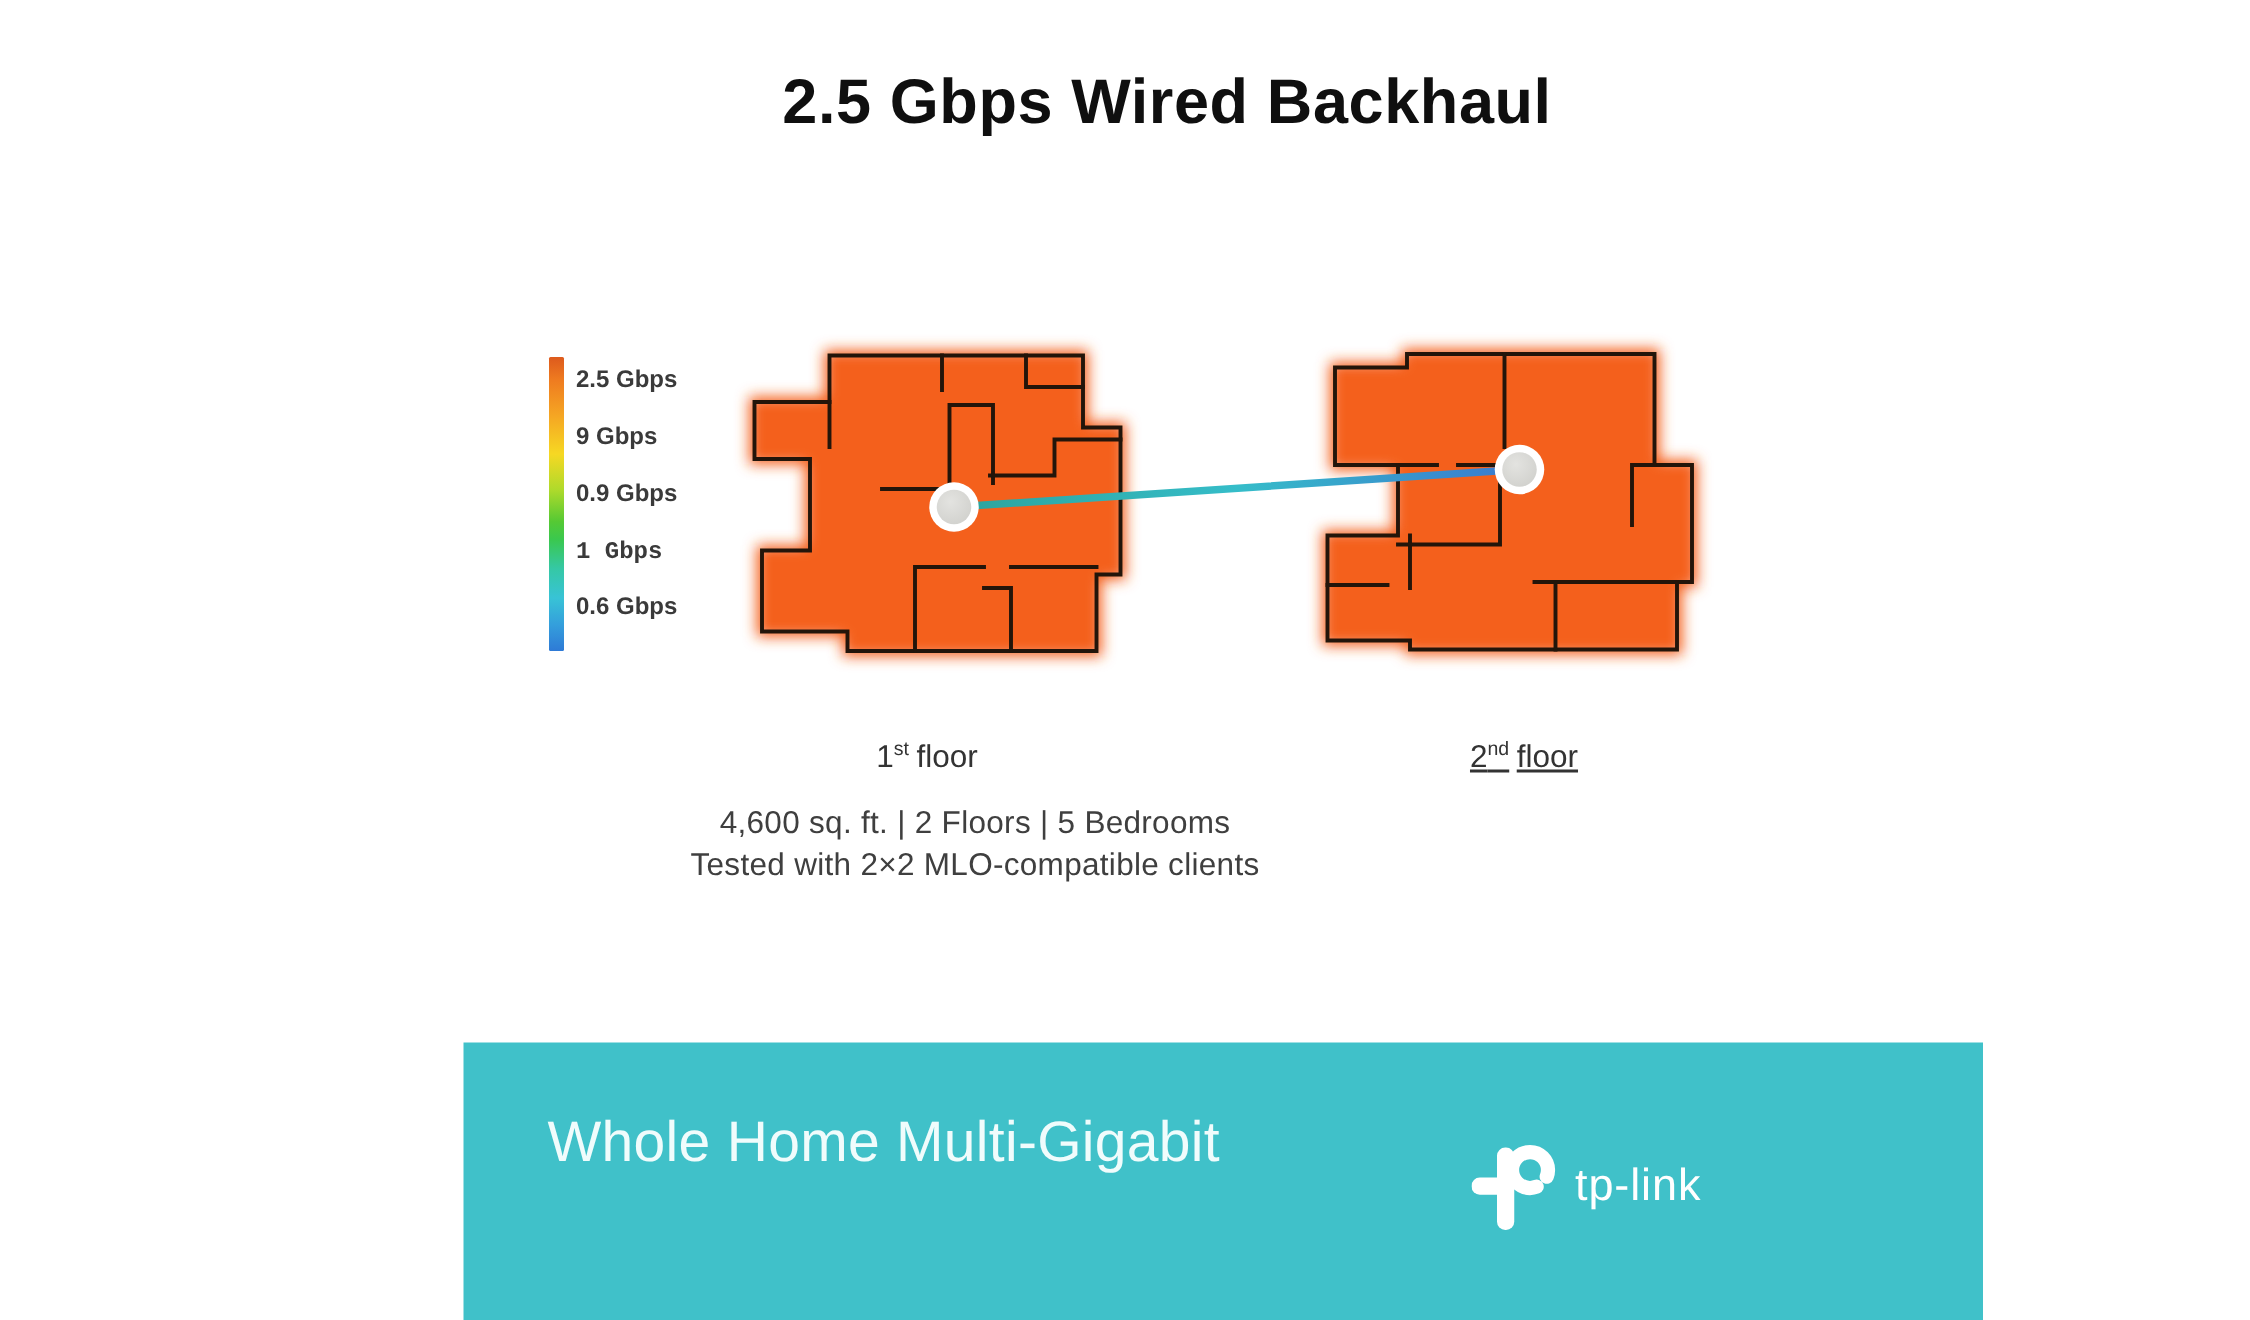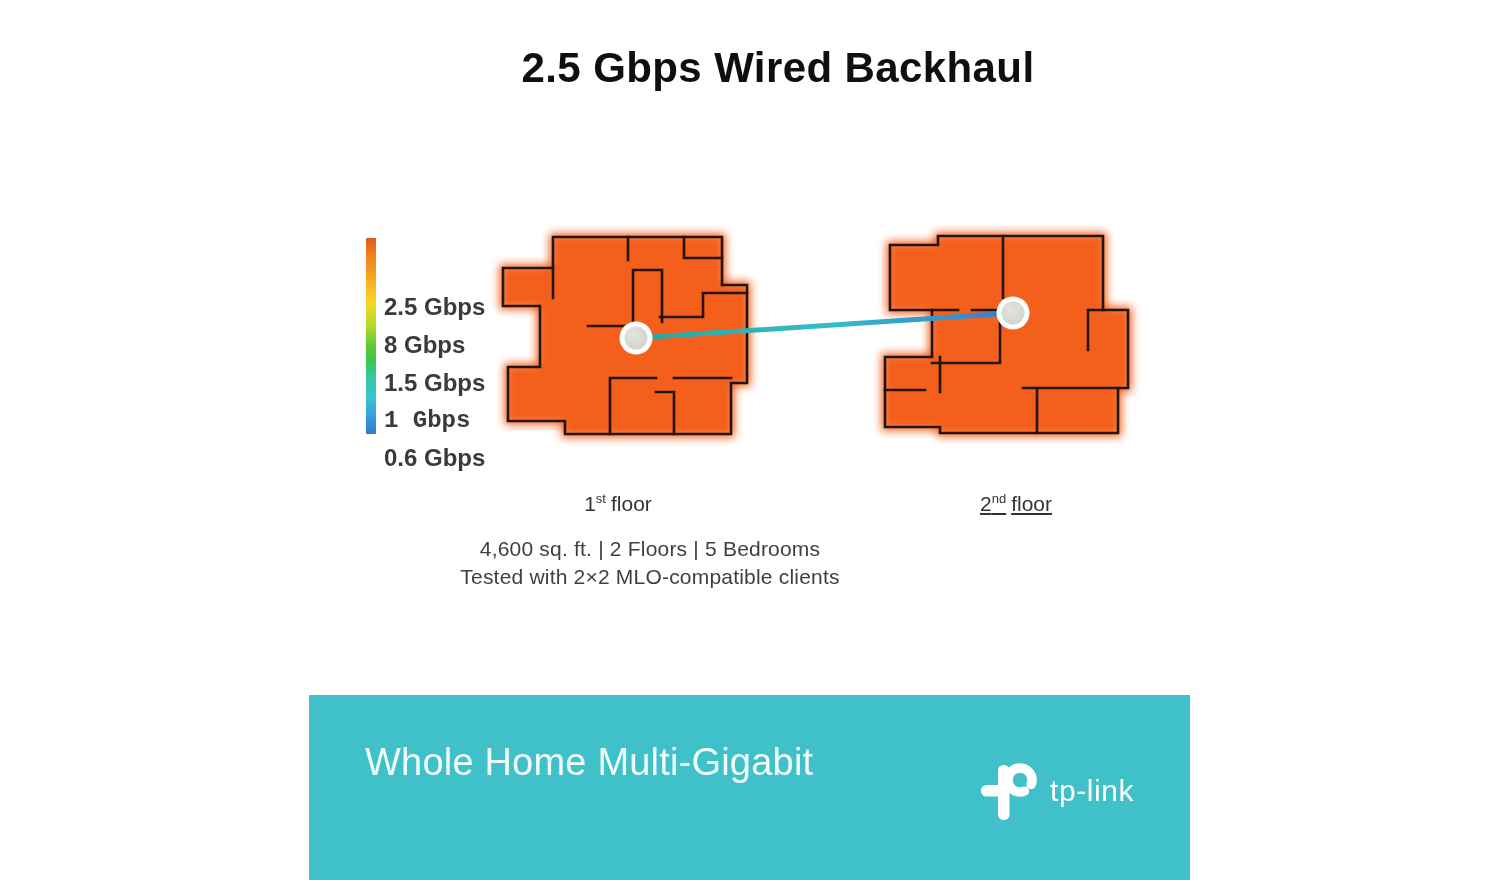--- a/index.html
+++ b/index.html
@@ -16,21 +16,21 @@
   .legend { position:absolute; left:366px; top:238px; width:130px; height:200px; }
   .legend-bar {
     position:absolute; left:0; top:0; width:10px; height:196px; border-radius:1px;
     background:linear-gradient(180deg,
       #dd5a1d 0%, #ef7c20 8%, #f5a623 20%, #f6d823 33%, #b0da2b 45%,
       #55c934 56%, #3ac84e 62%, #35c8a5 72%, #38c3d6 82%, #349fdc 91%, #2e7ad6 100%);
   }
   .legend-labels { list-style:none; margin:0; padding:0; }
   .legend-labels li {
     position:absolute; left:18px; white-space:nowrap;
-    font-size:24px; font-weight:700; color:#3a3a3a;margin-top:48px;
+    font-size:16px; font-weight:700; color:#3a3a3a;
   }
   .legend-labels li:nth-child(1){ top:7px; }
   .legend-labels li:nth-child(2){ top:45px; }
   .legend-labels li:nth-child(3){ top:83px; }
   .legend-labels li:nth-child(4){ top:121px;font-family:Liberation Mono, monospace; }
   .legend-labels li:nth-child(5){ top:158px; }
   
   .plan-svg { position:absolute; left:0; top:0; }
   
   .floor-label {
@@ -43,21 +43,21 @@
   #floor2-label { left:1016px;text-decoration:underline; }
   
   .specs-line {
     position:absolute; left:0; width:1300px; text-align:center;
     font-size:21px; color:#3f3f3f; letter-spacing:0.2px;
   }
   #specs-line1 { top:537px; }
   #specs-line2 { top:565px; }
   
   .banner {
-    position:absolute; left:309px; top:695px; width:881px; height:185px;
+    position:absolute; left:309px; top:695px; width:1013px; height:185px;
     background:#40c1c9;
   }
   .banner-heading {
     position:absolute; left:56px; top:42px;
     font-size:38px; line-height:50px; font-weight:500; color:#f0fcfc;
     letter-spacing:0.2px;
   }
   .banner-logo {
     position:absolute; left:672px; top:58px; display:flex; align-items:center;
   }
@@ -68,22 +68,22 @@
 </style>
 </head>
 <body>
 
 <div class="page-title">2.5 Gbps Wired Backhaul</div>
 
 <div class="legend">
   <div class="legend-bar"></div>
   <ul class="legend-labels">
     <li>2.5 Gbps</li>
-    <li>8 Gbps</li>
-    <li>1.5 Gbps</li>
+    <li>9 Gbps</li>
+    <li>0.9 Gbps</li>
     <li>1 Gbps</li>
     <li>0.6 Gbps</li>
   </ul>
 </div>
 
 <svg class="plan-svg" width="1500" height="660" viewBox="0 0 1500 660">
   <defs>
     <filter id="soft" x="-20%" y="-20%" width="140%" height="140%">
       <feGaussianBlur stdDeviation="4.5"></feGaussianBlur>
     </filter>

